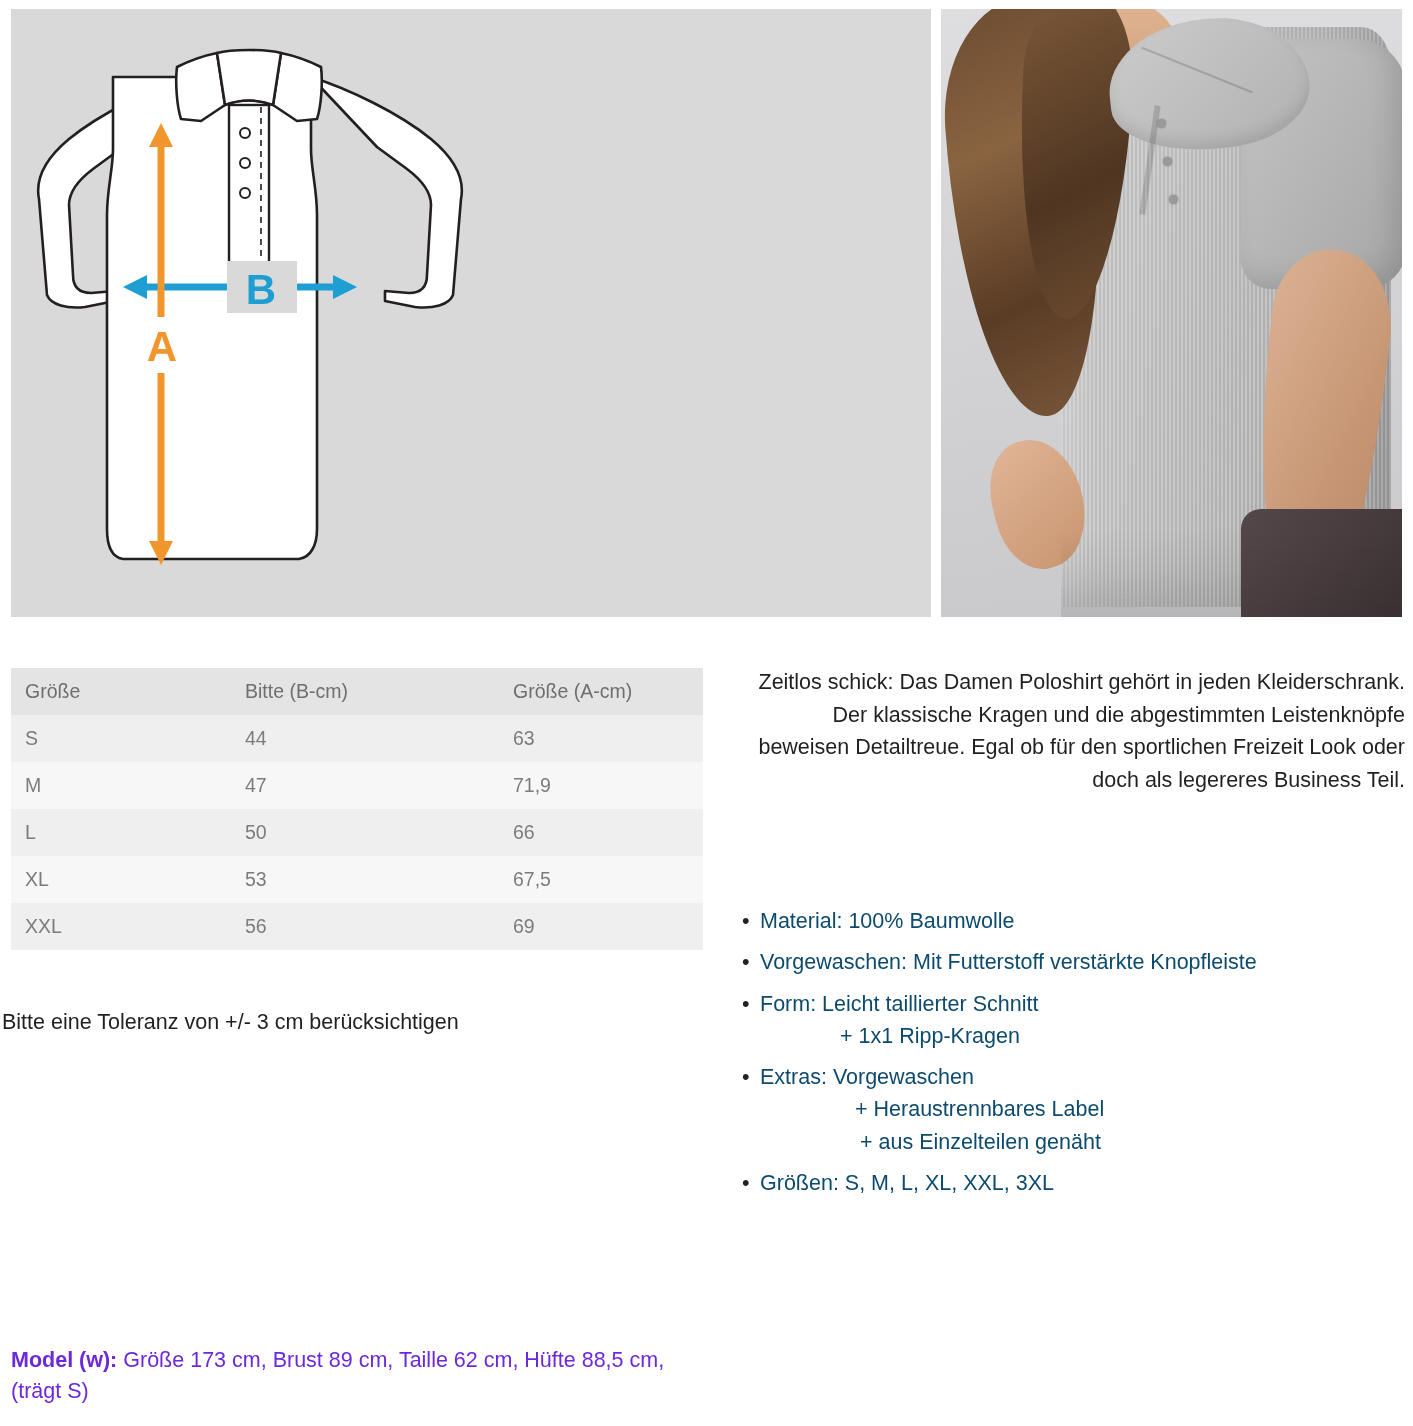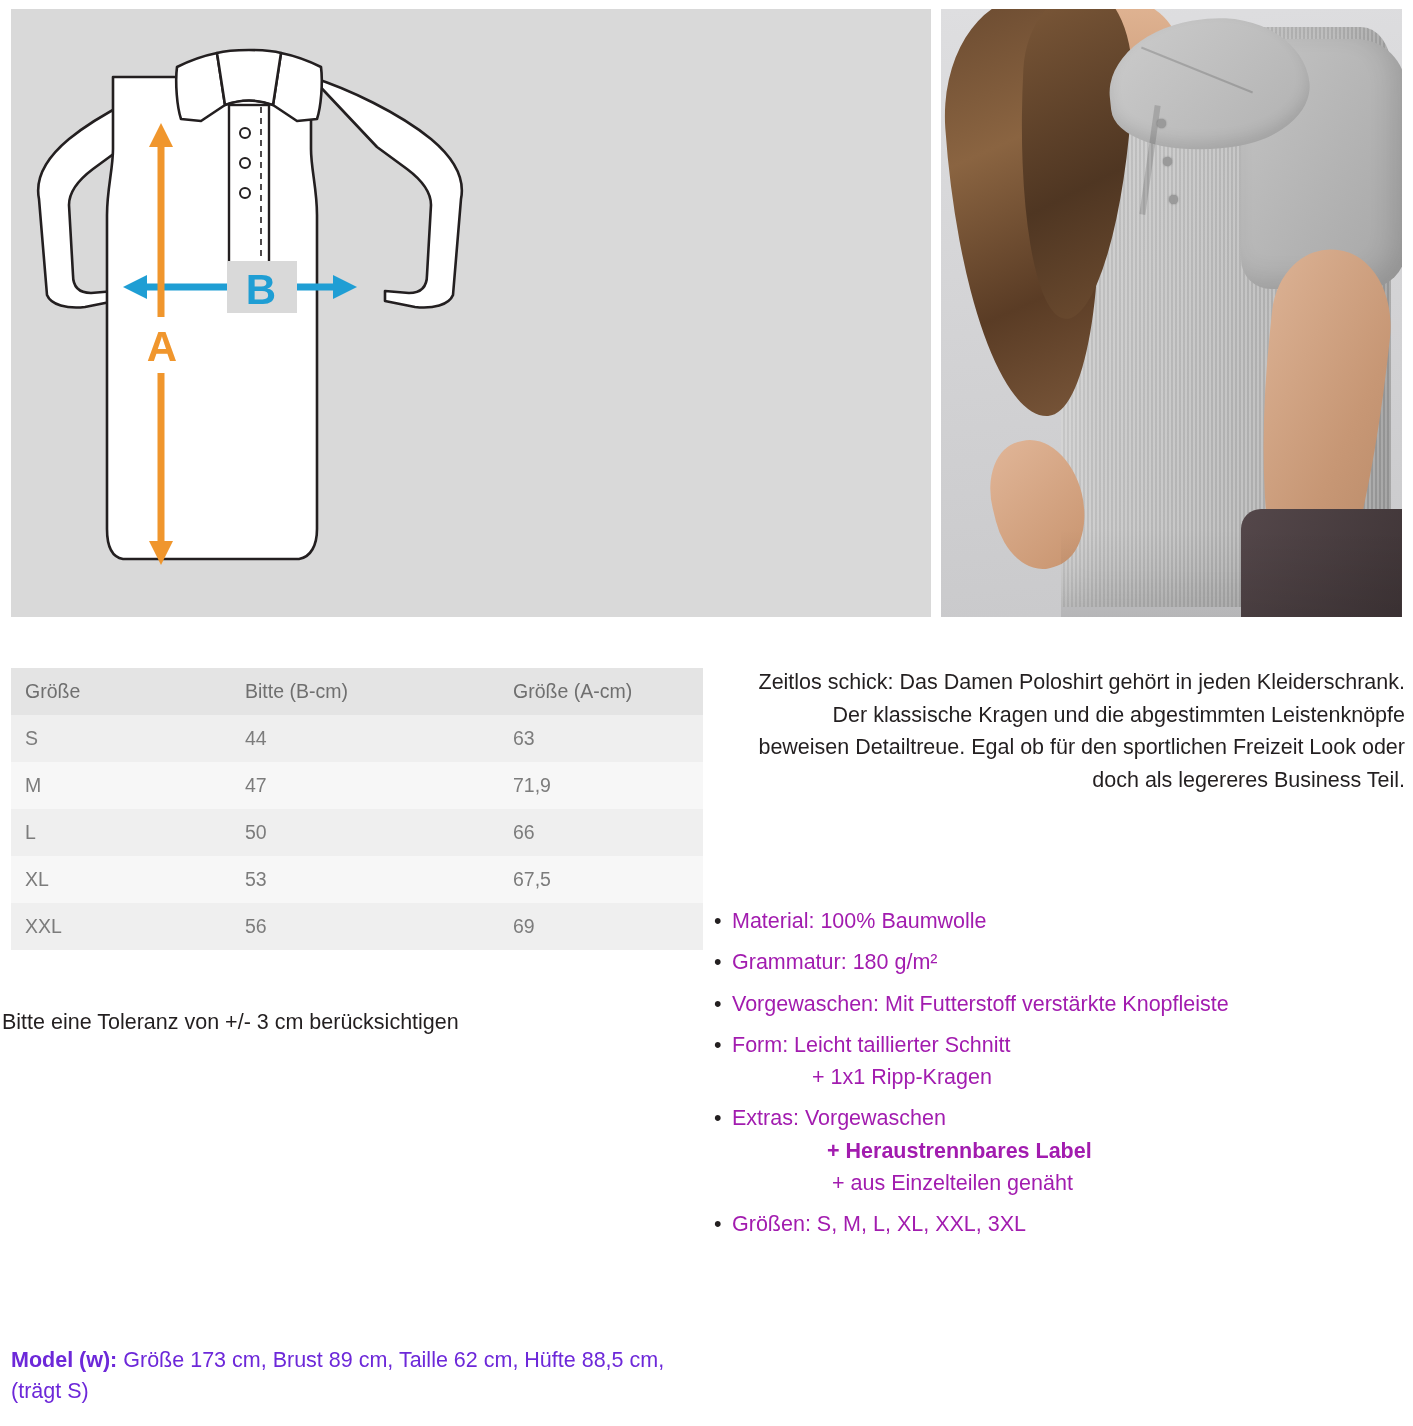--- a/index.html
+++ b/index.html
@@ -195,37 +195,37 @@
     left: 740px;
     top: 666px;
     width: 665px;
     font-size: 21.5px;
     line-height: 1.52;
     color: #231f20;
     text-align: right;
   }
   .feat {
     position: absolute;
-    left: 712px;
+    left: 740px;
     top: 905px;
     width: 670px;
     font-size: 21.5px;
     line-height: 1.5;
-    color: #a21caf;
+    color: #0c4a6e;
   }
   .feat ul { list-style: none; margin: 0; padding: 0; }
   .feat li { margin: 0 0 9px 0; position: relative; padding-left: 20px; }
   .feat li::before {
     content: "•";
     position: absolute; left: 2px; top: 0;
     color: #231f20;
   }
   .sub1 { display: block; padding-left: 110px; }
   .sub2 { display: block; padding-left: 80px; }
-  .sub3 { display: block; padding-left: 95px; font-weight: bold; }
+  .sub3 { display: block; padding-left: 95px; }
   .sub4 { display: block; padding-left: 100px; }
 
   
   svg.tech { position: absolute; left: 0; top: 0; }
 </style>
 </head>
 <body>
 
 <div class="page">
 
@@ -332,23 +332,20 @@
   </div>
 
   <div class="desc">Zeitlos schick: Das Damen Poloshirt gehört in jeden Kleiderschrank. Der klassische Kragen und die abgestimmten Leistenknöpfe beweisen Detailtreue. Egal ob für den sportlichen Freizeit Look oder doch als legereres Business Teil.</div>
 
   <div class="feat">
     <ul>
       <li>
         <span>Material: 100% Baumwolle</span>
       </li>
       <li>
-        <span>Grammatur: 180 g/m²</span>
-      </li>
-      <li>
         <span>Vorgewaschen: Mit Futterstoff verstärkte Knopfleiste</span>
       </li>
       <li>
         <span>Form: Leicht taillierter Schnitt</span>
         <span class="sub2">+ 1x1 Ripp-Kragen</span>
       </li>
       <li>
         <span>Extras: Vorgewaschen</span>
         <span class="sub3">+ Heraustrennbares Label</span>
         <span class="sub4">+ aus Einzelteilen genäht</span>

